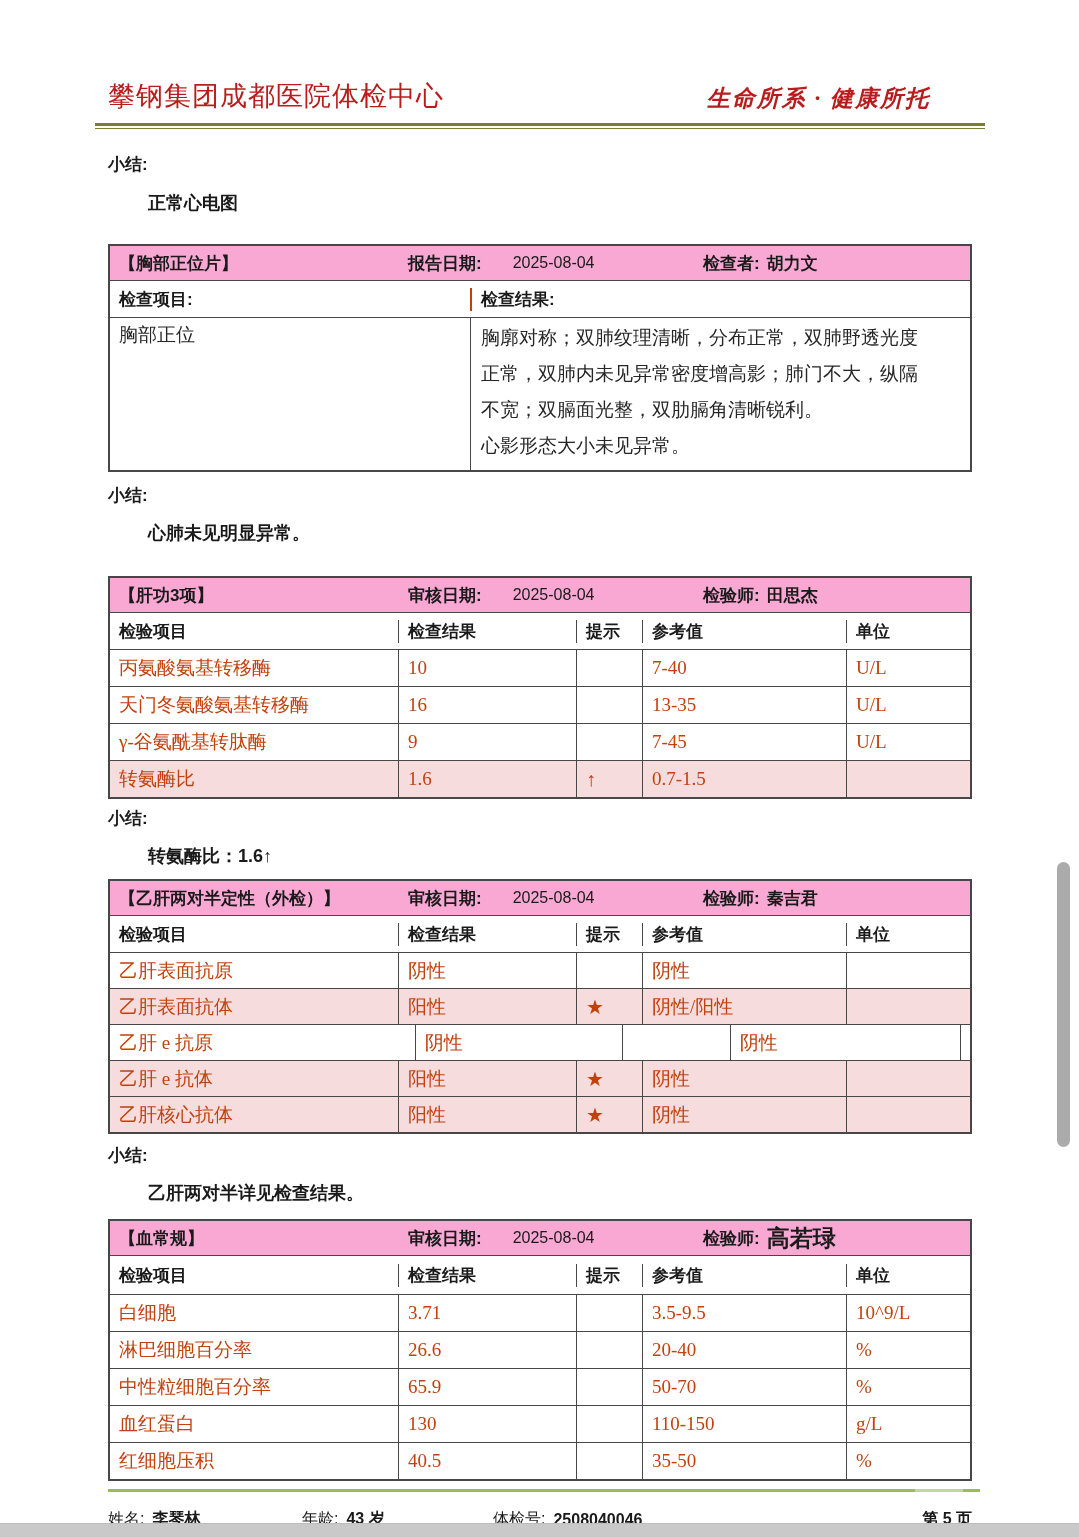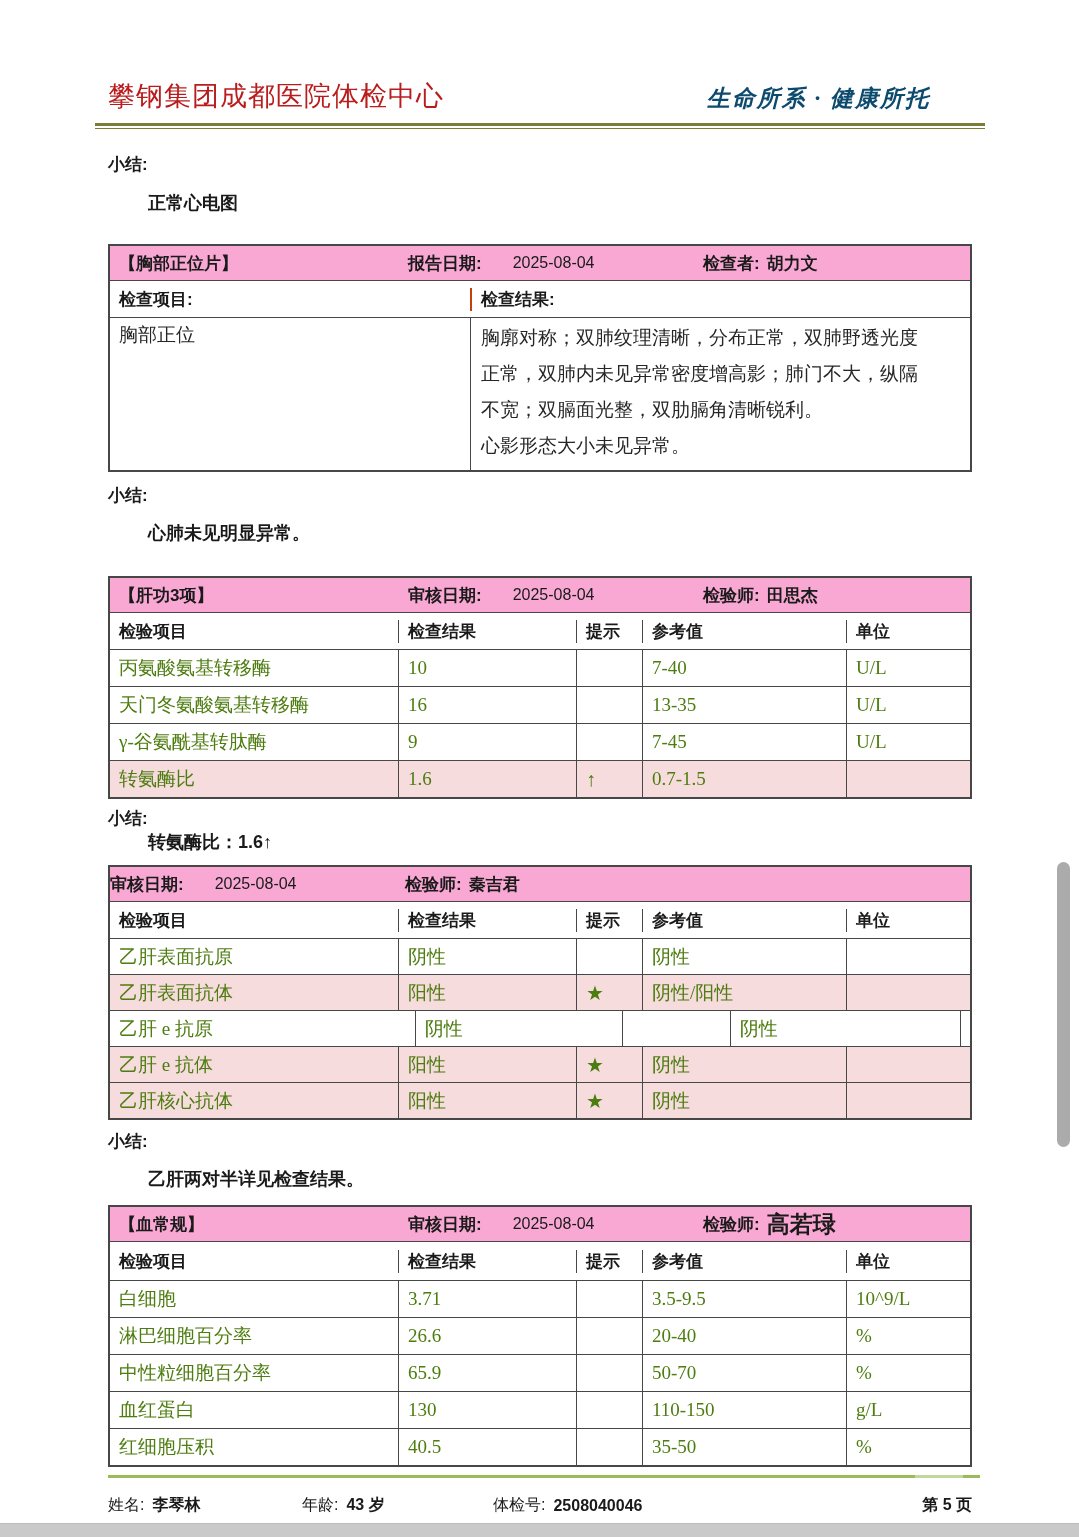--- a/index.html
+++ b/index.html
@@ -3,42 +3,42 @@
 <meta charset="utf-8">
 <style>
   html,body{margin:0;padding:0;background:#ffffff;}
   .page{position:relative;width:1079px;height:1537px;background:#ffffff;overflow:hidden;
         font-family:"Liberation Sans","DejaVu Sans",sans-serif;color:#1a1a1a;}
   .content{position:absolute;left:108px;top:0;width:864px;}
 
   
   .clinic-row{display:flex;justify-content:space-between;align-items:flex-end;padding-top:78px;}
   .clinic-name{font-size:27px;letter-spacing:1px;color:#b91c1c;font-weight:500;}
-  .slogan{font-size:23px;color:#0c4a6e;font-weight:bold;font-style:italic;
+  .slogan{font-size:23px;color:#b91c1c;font-weight:bold;font-style:italic;
           font-family:"Liberation Serif","DejaVu Serif",serif;padding-right:42px;letter-spacing:2px;}
   .rule{margin-left:-13px;width:890px;margin-top:9px;height:2px;
         border-top:3px solid #7c7c34;border-bottom:1px solid #7c7c34;}
 
   
   .sum-label{font-weight:bold;font-size:17px;}
   .sum-text{font-weight:bold;font-size:18px;margin-left:40px;}
 
   
   .rtable{border:2px solid #474747;margin-top:0;}
   .bar{display:flex;align-items:center;height:34px;background:#f9a8d4;font-size:17px;}
   .bar-t{flex:0 0 289px;padding-left:9px;font-weight:bold;}
   .bar-g2{flex:0 0 295px;display:flex;align-items:center;gap:24px;}
   .bar-g3{flex:1;display:flex;align-items:center;}
   .bar-label{font-weight:bold;}
   .bar-value{font-size:16px;margin-left:7px;font-weight:normal;}
 
   .chead{display:flex;align-items:center;height:36px;border-top:1px solid #474747;
          font-weight:bold;font-size:17px;background:#ffffff;}
   .trow{display:flex;align-items:stretch;height:36px;border-top:1px solid #474747;
-        font-family:"Liberation Serif","DejaVu Serif",serif;font-size:19px;color:#4d7c0f;background:#ffffff;}
+        font-family:"Liberation Serif","DejaVu Serif",serif;font-size:19px;color:#c2410c;background:#ffffff;}
   .abn{background:#f6dcdc;}
   .c{padding-left:9px;box-sizing:border-box;display:flex;align-items:center;}
   .c1{width:288px;}
   .c2{width:178px;border-left:1px solid #474747;}
   .c3{width:66px;border-left:1px solid #474747;}
   .c4{width:204px;border-left:1px solid #474747;}
   .c5{flex:1;border-left:1px solid #474747;}
   .flagcell{font-family:"Liberation Sans","DejaVu Sans",sans-serif;font-size:20px;}
 
   
@@ -65,21 +65,21 @@
   .scroll-thumb{position:absolute;left:1057px;top:862px;width:13px;height:285px;
                 background:#ababab;border-radius:7px;}
   .bottom-bar{position:absolute;left:0;bottom:0;width:1079px;height:13px;
               background:#c9c9c9;border-top:1px solid #bdbdbd;}
 
   
   .mt-sum1{margin-top:24px;}      .mt-sumtext1{margin-top:15px;}
   .mt-chest{margin-top:29px;}
   .mt-sum2{margin-top:12px;}      .mt-sumtext2{margin-top:14px;}
   .mt-liver{margin-top:31px;}
-  .mt-sum3{margin-top:8px;}       .mt-sumtext3{}
+  .mt-sum3{margin-top:8px;}       .mt-sumtext3{margin-top:14px;}
   .mt-hbv{margin-top:11px;}
   .mt-sum4{margin-top:10px;}      .mt-sumtext4{margin-top:14px;}
   .mt-blood{margin-top:14px;}
 </style>
 </head>
 <body>
 
 <div class="page">
   <div class="content">
 
@@ -169,20 +169,21 @@
         <span class="c c4">0.7-1.5</span>
         <span class="c c5"></span>
       </div>
     </div>
 
     <div class="sum-label mt-sum3">小结:</div>
     <div class="sum-text mt-sumtext3">转氨酶比：1.6↑</div>
 
     <div class="rtable mt-hbv">
       <div class="bar">
+        <span class="bar-t">【乙肝两对半定性（外检）】</span>
         <span class="bar-g2">
           <span class="bar-label">审核日期:</span>
           <span class="bar-value">2025-08-04</span>
         </span>
         <span class="bar-g3">
           <span class="bar-label">检验师:</span>
           <span class="bar-value" style="font-weight:bold;font-size:17px;">秦吉君</span>
         </span>
       </div>
       <div class="chead">

